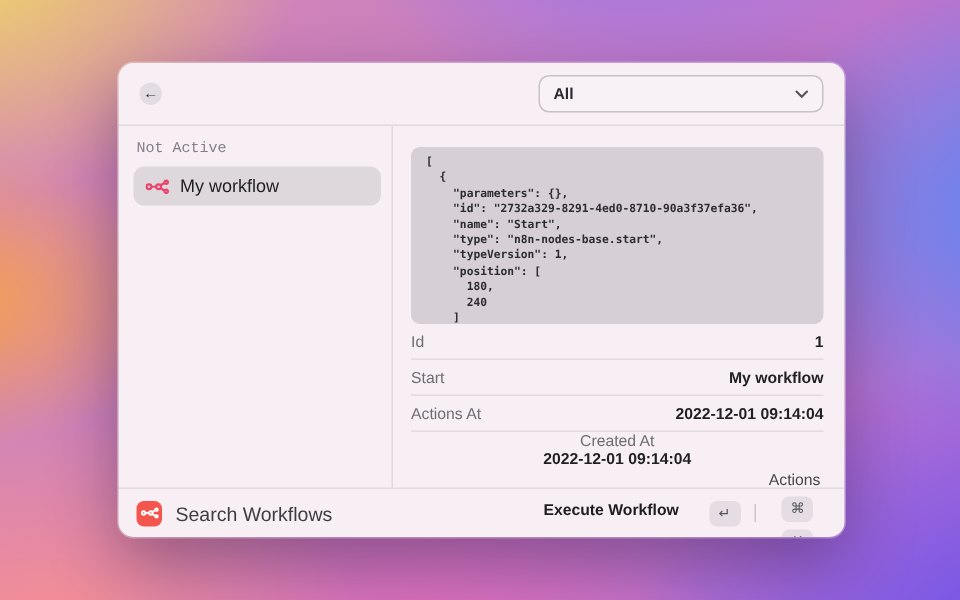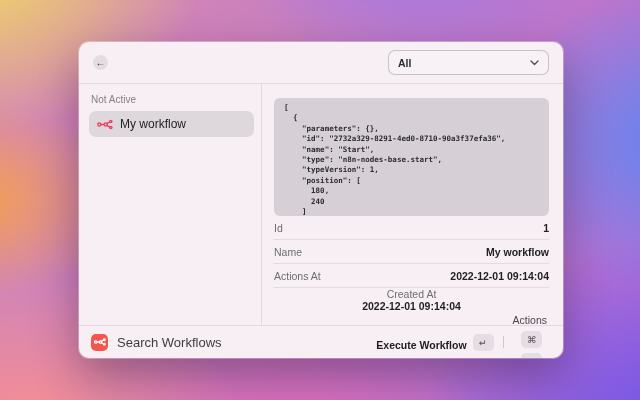--- a/index.html
+++ b/index.html
@@ -21,30 +21,30 @@
   
   .topbar{height:41px;flex:0 0 41px;display:flex;align-items:center;
     padding:0 14px;border-bottom:1px solid rgba(70,50,70,0.12);}
   .back{width:15px;height:15px;border-radius:50%;background:#e3dce2;border:none;
     display:flex;align-items:center;justify-content:center;padding:0;cursor:default;
     font-size:10px;line-height:1;color:#2b2b30;flex:0 0 15px;}
   .search-input{flex:0 1 230px;margin-left:10px;border:none;outline:none;
     background:transparent;font-family:inherit;font-size:12px;color:#2a2a30;}
   .search-input::placeholder{color:#9e97a3;}
   .tspacer{flex:1;}
-  .filter{width:161px;height:25px;border:1px solid rgba(90,75,95,0.30);border-radius:7px;
+  .filter{width:190px;height:25px;border:1px solid rgba(90,75,95,0.30);border-radius:7px;
     background:rgba(255,255,255,0.22);display:flex;align-items:center;
     padding:4px 9px;box-sizing:border-box;}
   .filter-val{font-size:10.5px;font-weight:bold;color:#2a2a30;}
   .filter .chev{margin-left:auto;display:flex;}
   
   .main{flex:1;display:flex;min-height:0;}
   .sidebar{width:183px;flex:0 0 183px;border-right:1px solid rgba(70,50,70,0.12);
     padding:8px 7px 0 10px;box-sizing:border-box;}
-  .section-label{font-size:10px;color:#837e88;margin:2px 0 6px 2px;}
+  .section-label{font-size:10px;color:#837e88;margin:2px 0 6px 2px;font-family:Liberation Mono, monospace;}
   .side-item{height:26px;border-radius:7px;background:#ded8dd;display:flex;
     align-items:center;gap:7px;padding:0 8px;}
   .side-item-label{font-size:12px;font-weight:500;color:#1e1e22;}
   .content{flex:1;display:flex;flex-direction:column;min-width:0;}
   .codeblock{margin:14px 14px 0 12px;height:118px;flex:0 0 118px;background:#d6cfd6;
     border-radius:6px;padding:5px 0 0 10px;box-sizing:border-box;overflow:hidden;}
   .codeblock pre{margin:0;font-family:"DejaVu Sans Mono","Liberation Mono",monospace;
     font-size:7.5px;line-height:10.4px;font-weight:bold;color:#2b2b30;white-space:pre;}
   .meta{margin:0 14px 0 12px;}
   .mrow{height:23px;display:flex;align-items:center;justify-content:space-between;
@@ -52,21 +52,21 @@
   .mrow:last-child{border-bottom:none;flex-direction:column;}
   .ml{font-size:10.5px;color:#6d6d74;}
   .mv{font-size:10.5px;font-weight:600;color:#1f1f24;}
   
   .footer{height:33px;flex:0 0 33px;border-top:1px solid rgba(70,50,70,0.12);
     display:flex;align-items:center;padding:0 12px;box-sizing:border-box;}
   .appicon{width:17px;height:17px;border-radius:5px;background:#f4564d;
     display:flex;align-items:center;justify-content:center;flex:0 0 17px;}
   .app-label{font-size:13px;color:#3c3c42;margin-left:9px;}
   .fspacer{flex:1;}
-  .exec{display:flex;align-items:flex-end;gap:6px;}
+  .exec{display:flex;align-items:flex-start;gap:20px;}
   .exec-label{font-size:10.5px;font-weight:bold;color:#1c1c21;}
   .kbd{min-width:13px;height:17px;padding:0 4px;border-radius:5px;
     background:rgba(60,40,60,0.09);display:flex;align-items:center;justify-content:center;
     font-size:9.5px;color:#55555c;}
   .vdiv{width:1px;height:12px;background:rgba(70,50,70,0.22);margin:0 9px;}
   .actions{display:flex;align-items:center;gap:5px;flex-direction:column;}
   .actions-label{font-size:10.5px;color:#46464d;margin-right:4px;}
 </style>
 </head>
 <body>
@@ -124,21 +124,21 @@
       240
     ]
   },</pre>
         </div>
         <div class="meta">
           <div class="mrow">
             <span class="ml">Id</span>
             <span class="mv">1</span>
           </div>
           <div class="mrow">
-            <span class="ml">Name</span>
+            <span class="ml">Start</span>
             <span class="mv">My workflow</span>
           </div>
           <div class="mrow">
             <span class="ml">Actions At</span>
             <span class="mv">2022-12-01 09:14:04</span>
           </div>
           <div class="mrow">
             <span class="ml">Created At</span>
             <span class="mv">2022-12-01 09:14:04</span>
           </div>

